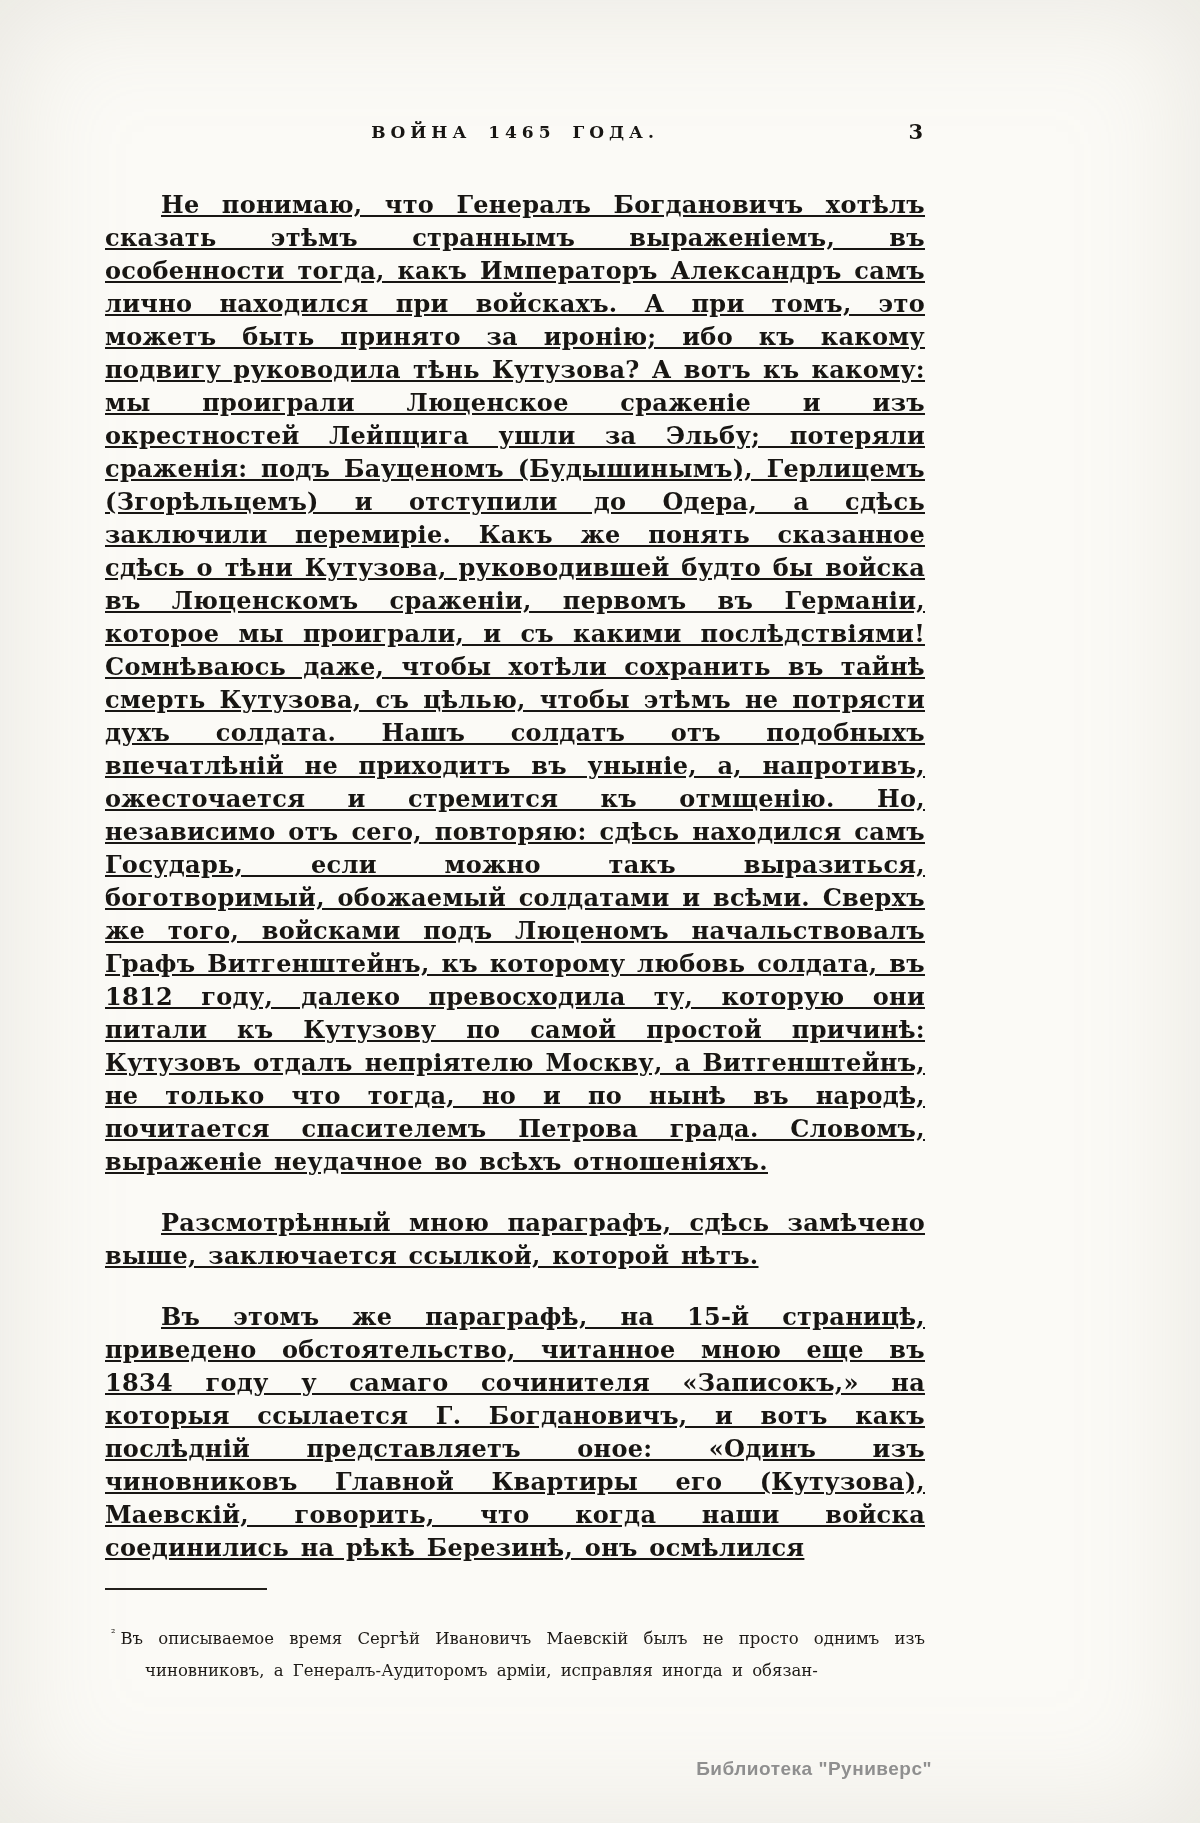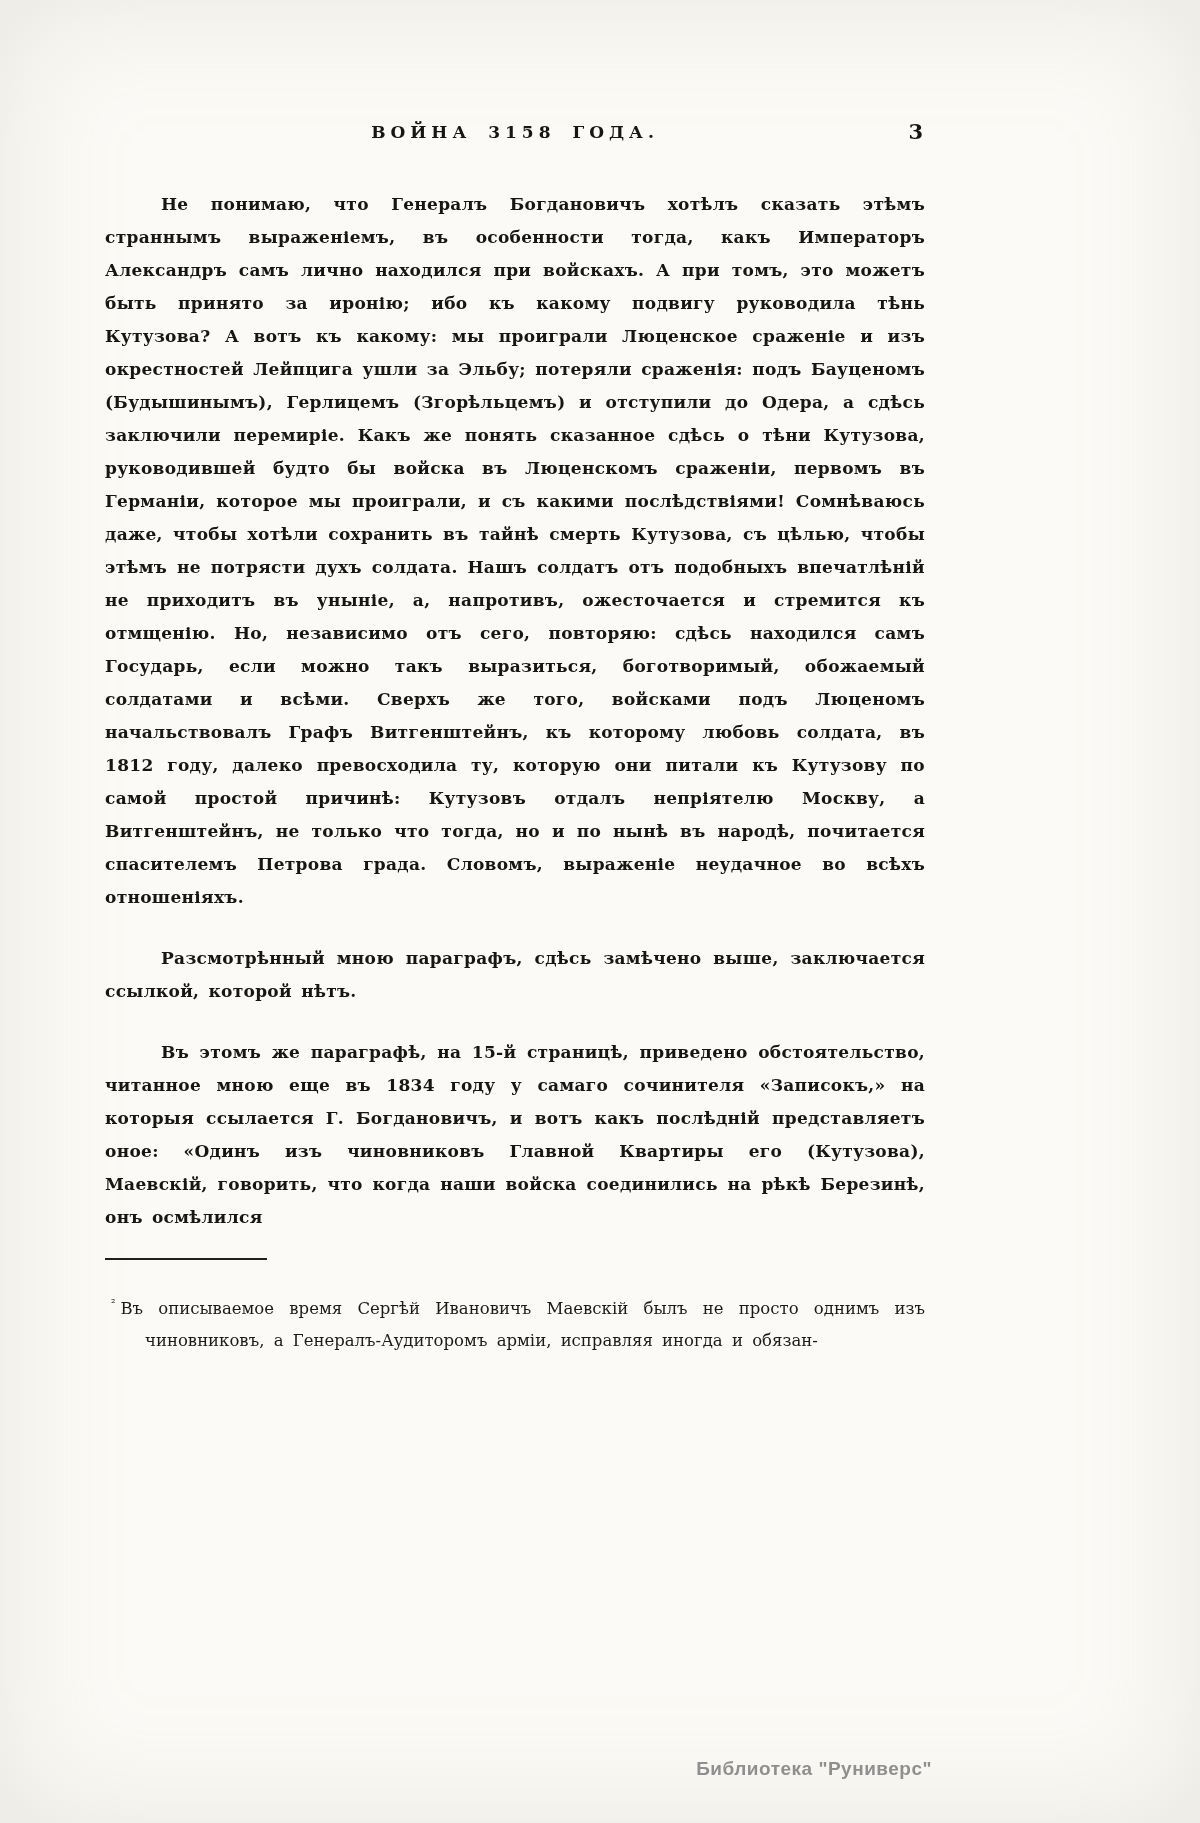--- a/index.html
+++ b/index.html
@@ -45,27 +45,28 @@
     top: -3px;
     font-size: 21px;
     font-weight: bold;
     letter-spacing: 0;
   }
   .body-text {
     margin-top: 40px;
   }
   .para {
     margin: 0;
-    font-size: 17px;
+    font-size: 24px;
     line-height: 33px;
     font-weight: bold;
     text-align: justify;
     text-indent: 56px;
     word-spacing: 3px;
     letter-spacing: 0.3px;
+    text-decoration: underline;
   }
   .para + .para {
     margin-top: 28px;
   }
   .footnote-rule {
     margin-top: 24px;
     width: 162px;
     height: 2px;
     background: #23201c;
   }
@@ -96,21 +97,21 @@
   }
 </style>
 </head>
 <body>
 
 <div class="scan-vignette"></div>
 
 <div class="page-column">
 
   <div class="running-head">
-    <div class="running-title">ВОЙНА 3158 ГОДА.</div>
+    <div class="running-title">ВОЙНА 1465 ГОДА.</div>
     <div class="page-number">3</div>
   </div>
 
   <div class="body-text">
     <p class="para">Не понимаю, что Генералъ Богдановичъ хотѣлъ сказать этѣмъ страннымъ выраженіемъ, въ особенности тогда, какъ Императоръ Александръ самъ лично находился при войскахъ. А при томъ, это можетъ быть принято за иронію; ибо къ какому подвигу руководила тѣнь Кутузова? А вотъ къ какому: мы проиграли Люценское сраженіе и изъ окрестностей Лейпцига ушли за Эльбу; потеряли сраженія: подъ Бауценомъ (Будышинымъ), Герлицемъ (Згорѣльцемъ) и отступили до Одера, а сдѣсь заключили перемиріе. Какъ же понять сказанное сдѣсь о тѣни Кутузова, руководившей будто бы войска въ Люценскомъ сраженіи, первомъ въ Германіи, которое мы проиграли, и съ какими послѣдствіями! Сомнѣваюсь даже, чтобы хотѣли сохранить въ тайнѣ смерть Кутузова, съ цѣлью, чтобы этѣмъ не потрясти духъ солдата. Нашъ солдатъ отъ подобныхъ впечатлѣній не приходитъ въ уныніе, а, напротивъ, ожесточается и стремится къ отмщенію. Но, независимо отъ сего, повторяю: сдѣсь находился самъ Государь, если можно такъ выразиться, боготворимый, обожаемый солдатами и всѣми. Сверхъ же того, войсками подъ Люценомъ начальствовалъ Графъ Витгенштейнъ, къ которому любовь солдата, въ 1812 году, далеко превосходила ту, которую они питали къ Кутузову по самой простой причинѣ: Кутузовъ отдалъ непріятелю Москву, а Витгенштейнъ, не только что тогда, но и по нынѣ въ народѣ, почитается спасителемъ Петрова града. Словомъ, выраженіе неудачное во всѣхъ отношеніяхъ.</p>
     <p class="para">Разсмотрѣнный мною параграфъ, сдѣсь замѣчено выше, заключается ссылкой, которой нѣтъ.</p>
     <p class="para">Въ этомъ же параграфѣ, на 15-й страницѣ, приведено обстоятельство, читанное мною еще въ 1834 году у самаго сочинителя «Записокъ,» на которыя ссылается Г. Богдановичъ, и вотъ какъ послѣдній представляетъ оное: «Одинъ изъ чиновниковъ Главной Квартиры его (Кутузова), Маевскій, говорить, что когда наши войска соединились на рѣкѣ Березинѣ, онъ осмѣлился</p>
   </div>
 
   <div class="footnote-rule"></div>

